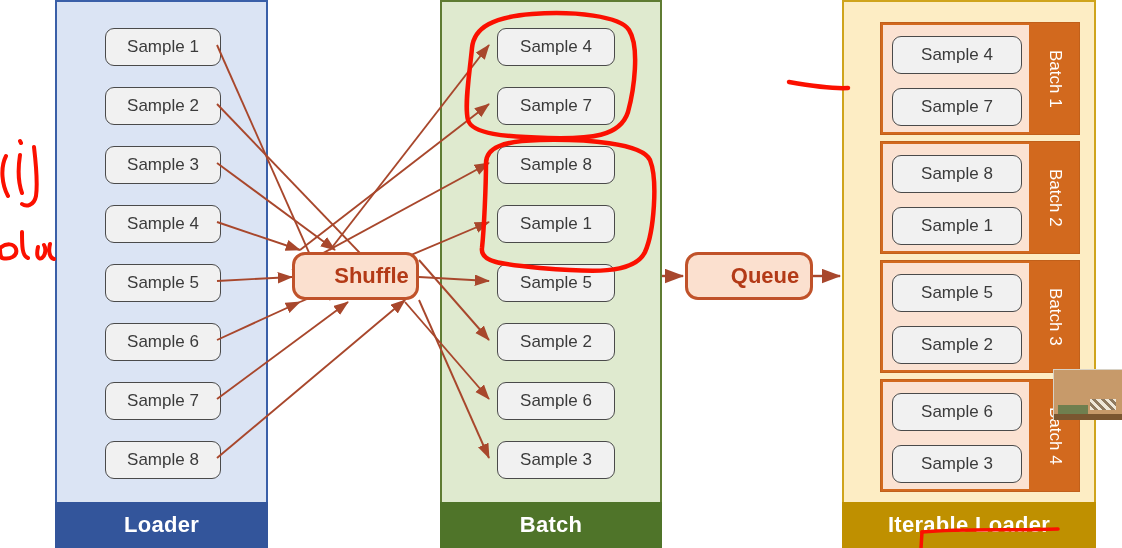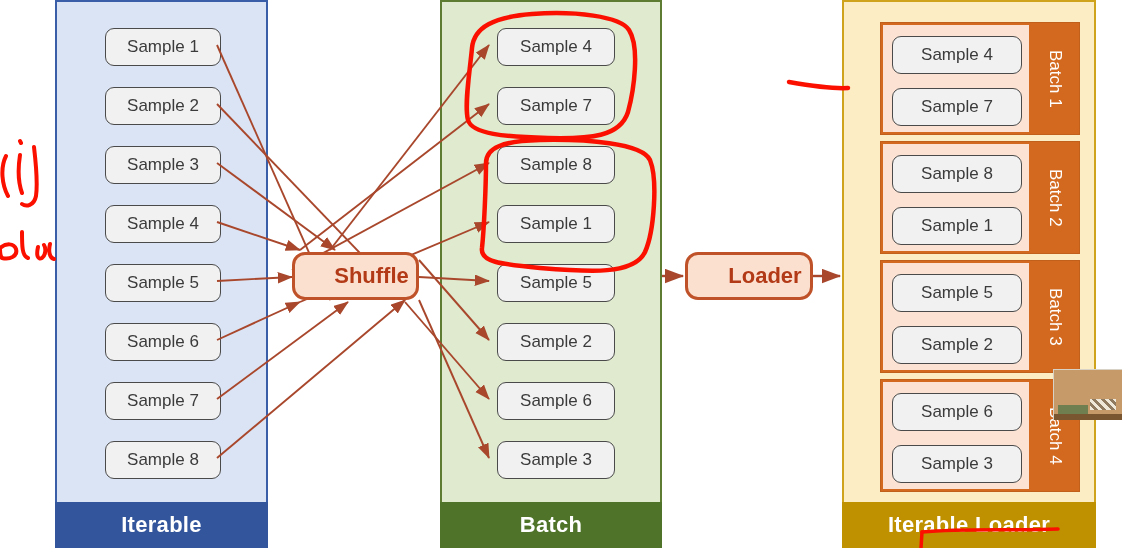--- a/index.html
+++ b/index.html
@@ -107,21 +107,21 @@
     <div class="body">
       <div class="sample ds-sample" style="top:26px">Sample 1</div>
       <div class="sample ds-sample" style="top:85px">Sample 2</div>
       <div class="sample ds-sample" style="top:144px">Sample 3</div>
       <div class="sample ds-sample" style="top:203px">Sample 4</div>
       <div class="sample ds-sample" style="top:262px">Sample 5</div>
       <div class="sample ds-sample" style="top:321px">Sample 6</div>
       <div class="sample ds-sample" style="top:380px">Sample 7</div>
       <div class="sample ds-sample" style="top:439px">Sample 8</div>
     </div>
-    <div class="footer">Iterable</div>
+    <div class="footer">Loader</div>
   </div>
 
   <div class="panel" id="queue-panel">
     <div class="body">
       <div class="sample q-sample" style="top:26px">Sample 4</div>
       <div class="sample q-sample" style="top:85px">Sample 7</div>
       <div class="sample q-sample" style="top:144px">Sample 8</div>
       <div class="sample q-sample" style="top:203px">Sample 1</div>
       <div class="sample q-sample" style="top:262px">Sample 5</div>
       <div class="sample q-sample" style="top:321px">Sample 2</div>
@@ -199,21 +199,21 @@
     </g>
     <g stroke="#a8472c" stroke-width="2.4" fill="none" marker-end="url(#ah)">
       <path d="M662,276 L683,276"></path>
     </g>
     <g stroke="#a8472c" stroke-width="2.4" fill="none" marker-end="url(#ah)">
       <path d="M813,276 L840,276"></path>
     </g>
   </svg>
 
   <div class="process" id="shuffle-node">Shuffle</div>
-  <div class="process" id="loader-node">Loader</div>
+  <div class="process" id="loader-node">Queue</div>
 
   <svg class="layer" viewBox="0 0 1122 548">
     <g stroke="#fb1000" stroke-width="4.5" fill="none" stroke-linecap="round" stroke-linejoin="round">
 
       <path d="M472,48 C474,27 494,17 532,14 C575,11 620,16 629,30 C640,47 634,90 628,112 C620,137 590,139 548,138 C505,137 472,134 468,120 C464,105 470,70 472,48 Z"></path>
 
       <path d="M486,163 C486,148 502,141 540,140 C586,139 642,143 650,160 C658,180 654,232 645,252 C634,275 590,272 540,268 C500,264 480,262 482,248 C484,230 486,185 486,163 Z"></path>
 
       <path d="M789,82 C812,86 832,89 848,88"></path>
 

